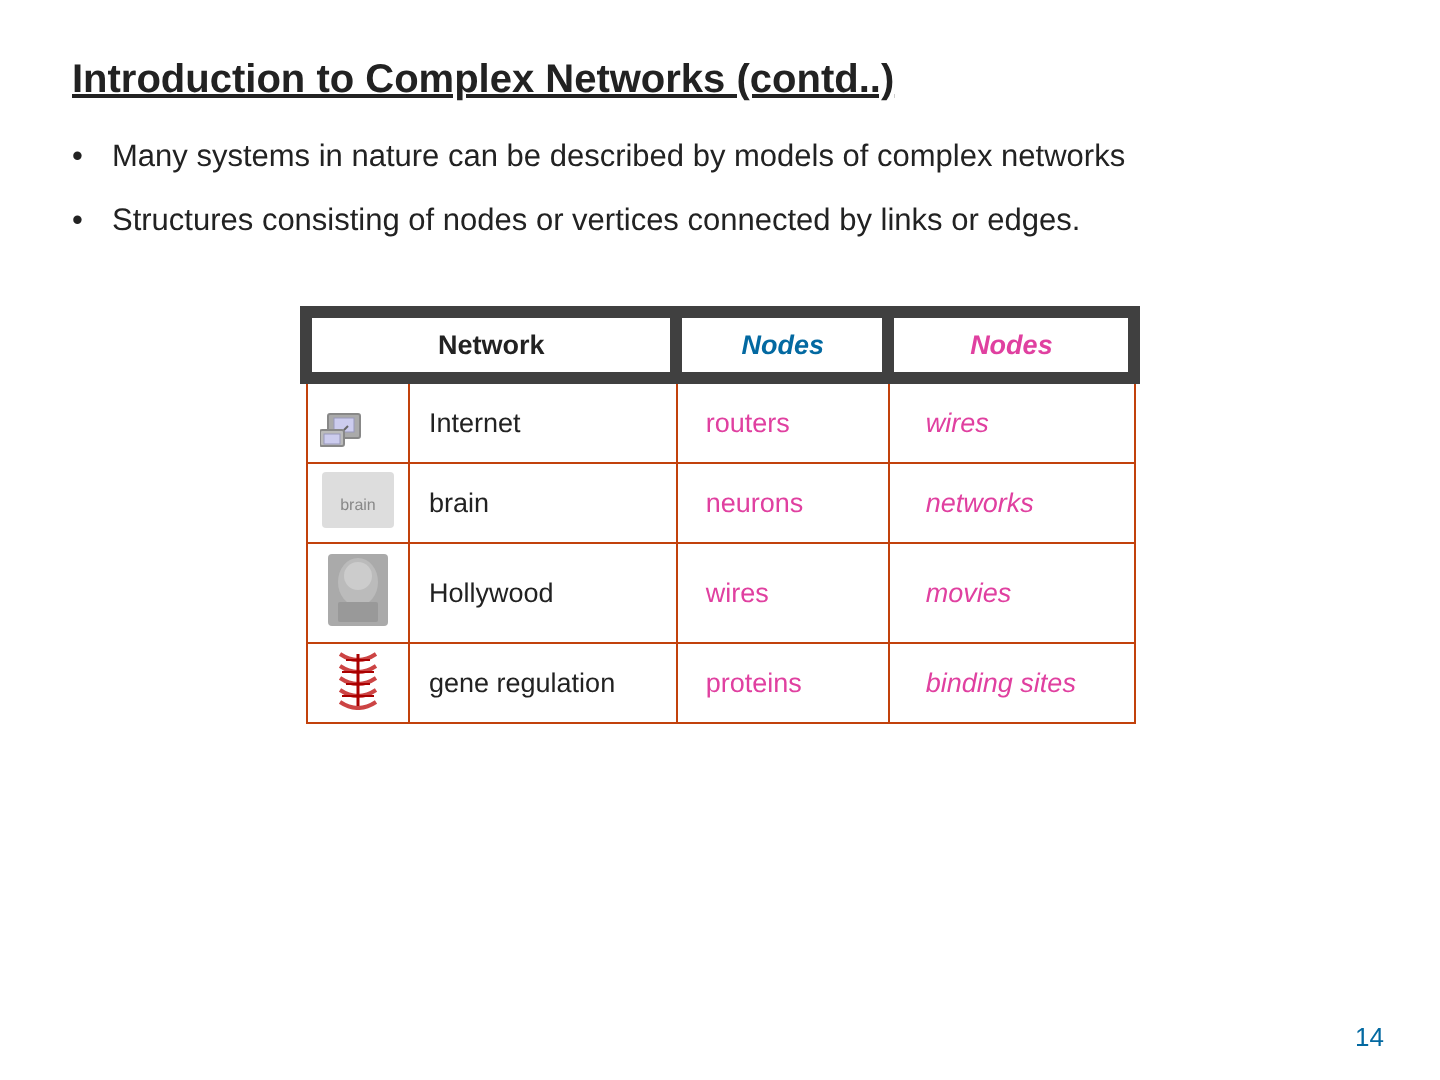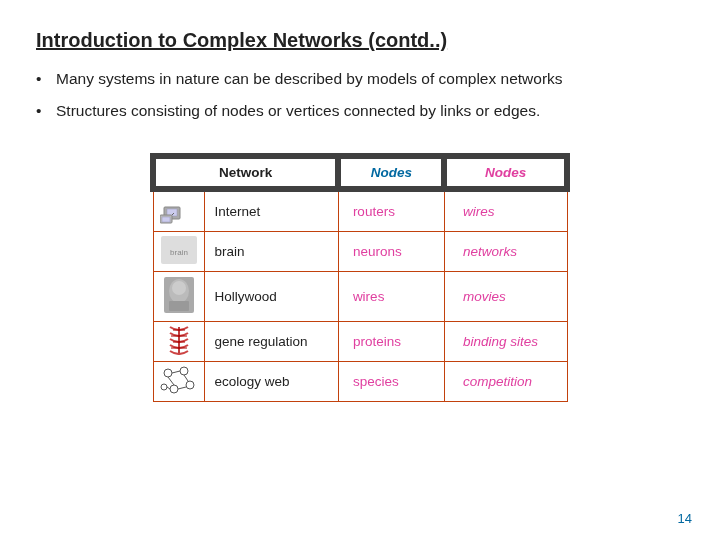--- a/index.html
+++ b/index.html
@@ -175,35 +175,18 @@
     <line x1="19" y1="2" x2="19" y2="28" stroke="#a00" stroke-width="1.5"></line>
     <line x1="13" y1="5" x2="25" y2="5" stroke="#a00" stroke-width="1"></line>
     <line x1="11" y1="11" x2="27" y2="11" stroke="#a00" stroke-width="1"></line>
     <line x1="13" y1="17" x2="25" y2="17" stroke="#a00" stroke-width="1"></line>
     <line x1="11" y1="23" x2="27" y2="23" stroke="#a00" stroke-width="1"></line>
   </svg></td>
             <td class="td-name">gene regulation</td>
             <td class="td-nodes">proteins</td>
             <td class="td-edges">binding sites</td>
           </tr>
-          <tr>
-            <td class="td-icon"><svg width="38" height="30" viewBox="0 0 38 30">
-    <circle cx="8" cy="8" r="4" fill="none" stroke="#555" stroke-width="1"></circle>
-    <circle cx="24" cy="6" r="4" fill="none" stroke="#555" stroke-width="1"></circle>
-    <circle cx="30" cy="20" r="4" fill="none" stroke="#555" stroke-width="1"></circle>
-    <circle cx="14" cy="24" r="4" fill="none" stroke="#555" stroke-width="1"></circle>
-    <circle cx="4" cy="22" r="3" fill="none" stroke="#555" stroke-width="1"></circle>
-    <line x1="12" y1="8" x2="20" y2="6" stroke="#555" stroke-width="1"></line>
-    <line x1="8" y1="12" x2="14" y2="20" stroke="#555" stroke-width="1"></line>
-    <line x1="24" y1="10" x2="28" y2="16" stroke="#555" stroke-width="1"></line>
-    <line x1="18" y1="24" x2="26" y2="22" stroke="#555" stroke-width="1"></line>
-    <line x1="7" y1="22" x2="10" y2="24" stroke="#555" stroke-width="1"></line>
-  </svg></td>
-            <td class="td-name">ecology web</td>
-            <td class="td-nodes">species</td>
-            <td class="td-edges">competition</td>
-          </tr>
         </tbody>
     </table>
   </div>
 
   <div class="page-num">14</div>
 </div>
 
 </body></html>

